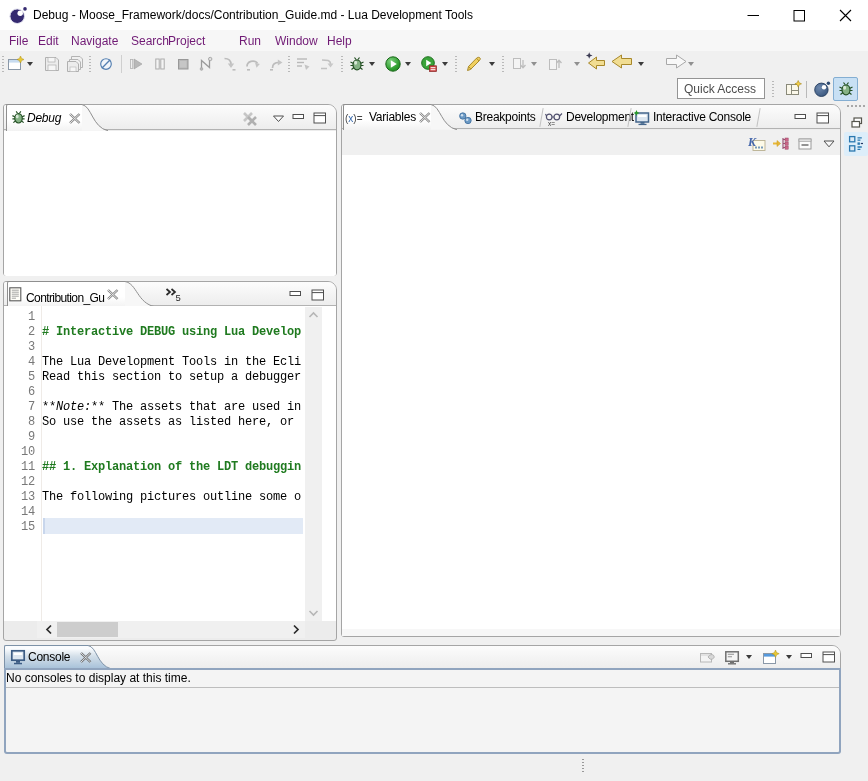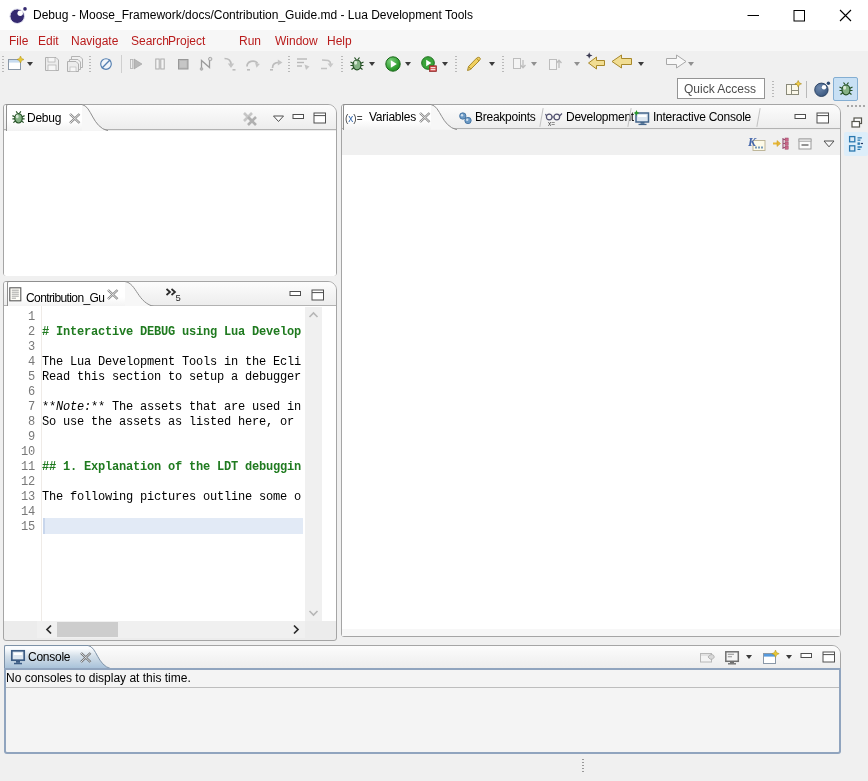--- a/index.html
+++ b/index.html
@@ -2,21 +2,21 @@
 <html><head>
 <meta charset="utf-8">
 <style>
 * { margin:0; padding:0; box-sizing:border-box; }
 html,body { width:868px; height:781px; background:#f0f0f0; font-family:"Liberation Sans", sans-serif; overflow:hidden; }
 .abs { position:absolute; }
 #win { position:relative; width:868px; height:574px; }
 #titlebar { left:0; top:0; width:868px; height:30px; background:#ffffff; }
 #title-text { left:33px; top:8px; font-size:12px; color:#000000; }
 #menubar { left:0; top:30px; width:868px; height:21px; background:#f7f7f7; }
-.menuitem { position:absolute; top:4px; font-size:12px; color:#b91c1c; }
+.menuitem { position:absolute; top:4px; font-size:12px; color:#701a75; }
 #toolbar { left:0; top:51px; width:868px; height:52px; background:#f0f0f0; }
 .ticon { position:absolute; width:16px; height:16px; top:5px; }
 .tsep { position:absolute; top:4px; width:1px; height:18px; background:#cfcfcf; }
 .tdots { position:absolute; top:5px; width:2px; height:16px; background-image:repeating-linear-gradient(to bottom,#b9b9b9 0 1px,transparent 1px 3px); }
 .darr { position:absolute; top:11px; width:0; height:0; border-left:3.5px solid transparent; border-right:3.5px solid transparent; border-top:4px solid #3b3b3b; }
 .darr.gray { border-top-color:#909090; }
 .panel { position:absolute; background:#ececec; border:1px solid #a5a5a5; border-radius:3px 9px 3px 3px; }
 .tabbar { position:absolute; left:0; top:0; right:0; height:25px; background:linear-gradient(#fcfcfc,#ededed); border-radius:2px 8px 0 0; border-bottom:1px solid #b2b2b2; }
 .tab-active { position:absolute; top:-1px; height:27px; background:linear-gradient(#ffffff 60%,#f2f2f2); border:1px solid #8f8f8f; border-right:none; border-bottom:none; border-radius:2px 0 0 0; }
 .slope path.f { fill:#f7f7f7; }
@@ -242,21 +242,21 @@
     <g stroke="#234f23" stroke-width="1.2" fill="none">
       <path d="M5.5 1.5 L7 3.5 M10.5 1.5 L9 3.5"></path>
       <path d="M1.5 6 L4.5 7.5 M14.5 6 L11.5 7.5"></path>
       <path d="M1.5 9.5 L4.5 9.5 M14.5 9.5 L11.5 9.5"></path>
       <path d="M2.5 13.5 L5 11.5 M13.5 13.5 L11 11.5"></path>
     </g>
     <ellipse cx="8" cy="8.8" rx="4" ry="5" fill="#85b285" stroke="#234f23" stroke-width="1.2"></ellipse>
     <ellipse cx="6.6" cy="6.8" rx="1.5" ry="2" fill="#d8e8d8"></ellipse>
   </svg>
 
-  <div class="panel" style="left:3px;top:104px;width:334px;height:172px;">
+  <div class="panel" style="left:3px;top:104px;width:334px;height:172px;font-style:italic;">
     <div class="tabbar"></div>
     <div class="tab-active" style="left:2px;width:76px;"></div>
     <svg class="abs slope" style="left:78px;top:-1px" width="27" height="27" viewBox="0 0 27 27">
         <path class="f" d="M0 0.5 C10 2.5, 10 23, 26 26.8 L0 26.8 Z"></path>
         <path class="l" d="M0 0.5 C10 2.5, 10 23, 26 26.8"></path>
       </svg>
     <svg class="abs" style="left:7px;top:5px" width="15" height="15" viewBox="0 0 16 16">
       <g stroke="#234f23" stroke-width="1.2" fill="none">
         <path d="M5.5 1.5 L7 3.5 M10.5 1.5 L9 3.5"></path>
         <path d="M1.5 6 L4.5 7.5 M14.5 6 L11.5 7.5"></path>

